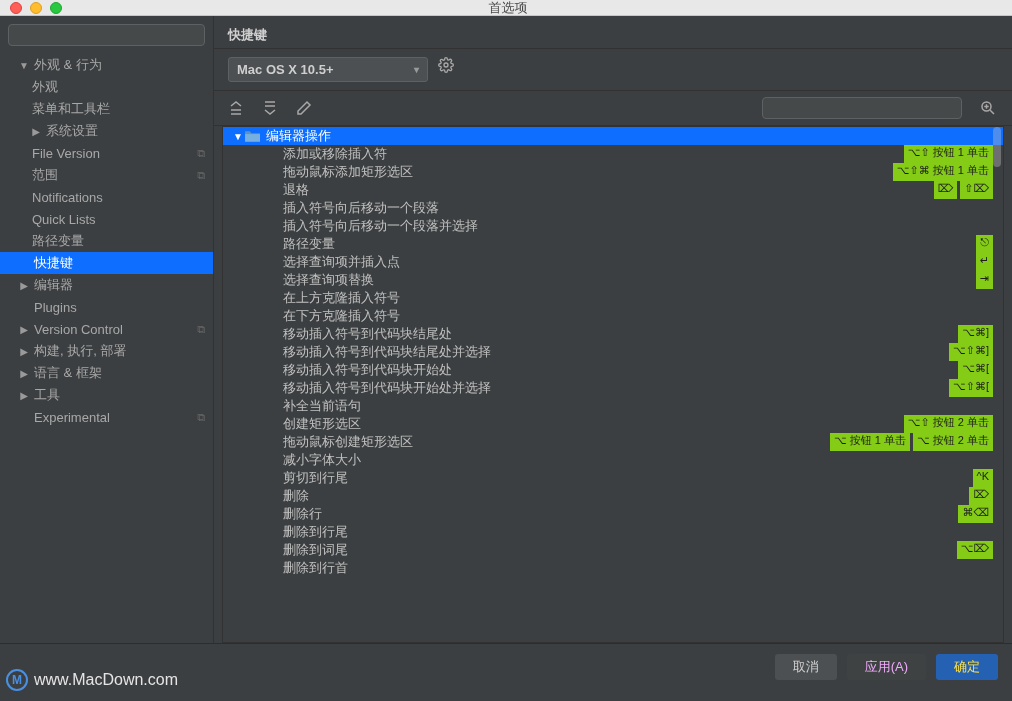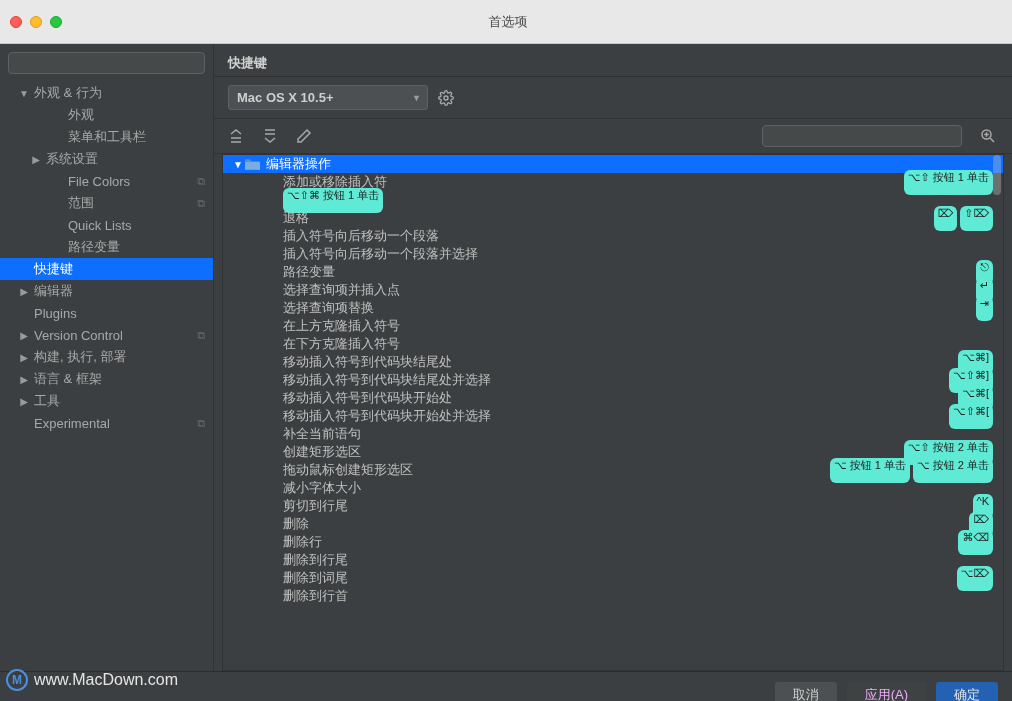--- a/index.html
+++ b/index.html
@@ -1,67 +1,67 @@
 <!DOCTYPE html>
 <html><head>
 <meta charset="utf-8">
 <style>
 * { margin: 0; padding: 0; box-sizing: border-box; font-family: -apple-system, "Helvetica Neue", Arial, sans-serif; }
 body { width: 1012px; height: 701px; background: #3c3f41; color: #bbbbbb; font-size: 13px; overflow: hidden; position: relative; }
-.titlebar { height: 44px; background: #e8e8e8; display: flex; align-items: center; padding: 0 10px; border-bottom: 1px solid #c6c6c6; }
+.titlebar { height: 16px; background: #e8e8e8; display: flex; align-items: center; padding: 0 10px; border-bottom: 1px solid #c6c6c6; }
 .dot { width: 12px; height: 12px; border-radius: 50%; margin-right: 8px; }
 .dot.red { background: #ff5f57; border: 1px solid #e14039; }
 .dot.yellow { background: #febc2e; border: 1px solid #df9f1c; }
 .dot.green { background: #28c840; border: 1px solid #1ba82d; }
 .title { flex: 1; text-align: center; color: #4a4a4a; font-size: 13px; }
 .main { display: flex; height: 627px; }
 .sidebar { width: 214px; background: #3c3f41; border-right: 1px solid #323232; display: flex; flex-direction: column; }
 .search-box { margin: 8px; }
 .search-input { width: 100%; height: 22px; background: #45494a; border: 1px solid #5e6163; border-radius: 4px; color: #bbb; padding: 0 6px; font-size: 12px; }
 .search-input::placeholder { color: #787878; }
 .tree { flex: 1; overflow-y: auto; }
 .tree-item { display: flex; align-items: center; height: 22px; padding-left: 8px; cursor: pointer; color: #a8a8a8; }
 .tree-item.l1 { padding-left: 18px; }
-.tree-item.l2 { padding-left: 68px; }
+.tree-item.l2 { padding-left: 32px; }
 .tree-item.l2a { padding-left: 30px; }
 .tree-item.selected { background: #0d6eff; color: #fff; }
 .tree-arrow { width: 12px; margin-right: 4px; font-size: 10px; color: #9a9a9a; display: inline-block; text-align: center; }
 .copy-icon { margin-left: auto; margin-right: 8px; color: #666; font-size: 11px; }
 .content { flex: 1; display: flex; flex-direction: column; background: #3c3f41; }
 .content-header { padding: 10px 14px 4px; font-weight: bold; color: #d0d0d0; font-size: 13px; border-bottom: 1px solid #323232; }
-.scheme-row { display: flex; align-items: center; padding: 8px 14px; gap: 10px; }
+.scheme-row { display: flex; align-items: flex-start; padding: 8px 14px; gap: 10px; }
 .combo { width: 200px; height: 25px; background: #4c5052; border: 1px solid #5e6163; border-radius: 3px; display: flex; align-items: center; padding: 0 8px; color: #cfcfcf; font-weight: bold; justify-content: space-between; cursor: pointer; }
 .combo-arrow { font-size: 10px; color: #9a9a9a; }
 .gear-icon svg { width: 16px; height: 16px; display: block; }
 .toolbar { display: flex; align-items: center; padding: 6px 12px; gap: 14px; border-top: 1px solid #323232; border-bottom: 1px solid #323232; }
 .tb-btn { width: 20px; height: 20px; display: flex; align-items: center; justify-content: center; color: #a8a8a8; cursor: pointer; }
 .tb-btn svg { width: 16px; height: 16px; }
 .toolbar-spacer { flex: 1; }
 .action-search { width: 200px; }
 .find-icon { cursor: pointer; display: flex; align-items: center; justify-content: center; width: 24px; }
 .find-icon svg { width: 18px; height: 18px; }
 .action-list { flex: 1; overflow-y: auto; background: #3c3f41; border: 1px solid #323232; margin: 0 8px; position: relative; }
 .row { display: flex; align-items: center; height: 18px; padding-left: 10px; color: #c0c0c0; font-size: 13px; }
 .row.selected { background: #0d6eff; color: #fff; }
 .row .twisty { width: 12px; font-size: 10px; color: #fff; }
 .row .folder { width: 16px; height: 13px; margin-right: 5px; display: flex; align-items: center; }
 .row .folder svg { width: 15px; height: 12px; }
 .row .label { flex: 1; }
 .row.child { padding-left: 60px; align-items: center; }
 .shortcut { display: flex; gap: 3px; margin-right: 10px; }
-.sc { background: #5eead4; color: #1e1e1e; padding: 0 4px; border-radius: 6px; font-size: 11px; line-height: 15px; height: 25px; white-space: nowrap; }
+.sc { background: #84cc16; color: #1e1e1e; padding: 0 4px; border-radius: 0; font-size: 11px; line-height: 15px; height: 18px; white-space: nowrap; }
 .scrollbar { position: absolute; right: 2px; top: 0; width: 8px; height: 40px; background: rgba(200,200,200,0.35); border-radius: 4px; }
 .footer { height: 46px; display: flex; align-items: center; padding: 0 14px; border-top: 1px solid #2d2d2d; background: #3c3f41; }
 .watermark { position: absolute; left: 6px; bottom: 10px; display: flex; align-items: center; gap: 6px; color: #e5e5e5; font-size: 16px; font-weight: 500; }
 .mlogo { width: 22px; height: 22px; border: 2px solid #4a90e2; border-radius: 50%; display: flex; align-items: center; justify-content: center; color: #4a90e2; font-weight: bold; font-size: 12px; }
 .btns { margin-left: auto; display: flex; gap: 10px; }
 .btn { height: 26px; padding: 0 18px; border-radius: 3px; border: none; font-size: 13px; cursor: pointer; }
 .btn.secondary { background: #4c5052; color: #d0d0d0; }
 .btn.disabled { background: #3f4243; color: #f0abfc; }
-.btn.primary { background: #2461b3; color: #e5e5e5; }
+.btn.primary { background: #2461b3; color: #fde047; }
 </style>
 </head>
 <body>
 
 <div class="titlebar">
   <div class="dot red"></div>
   <div class="dot yellow"></div>
   <div class="dot green"></div>
   <div class="title">首选项</div>
   <div style="width:56px"></div>
@@ -81,26 +81,29 @@
           <span>外观</span>
         </div>
         <div class="tree-item l2">
           <span>菜单和工具栏</span>
         </div>
         <div class="tree-item l2a">
           <span class="tree-arrow">▶</span>
           <span>系统设置</span>
         </div>
         <div class="tree-item l2">
-          <span>File Colors</span>
+          <span>File Version</span>
           <span class="copy-icon">⧉</span>
         </div>
         <div class="tree-item l2">
           <span>范围</span>
           <span class="copy-icon">⧉</span>
+        </div>
+        <div class="tree-item l2">
+          <span>Notifications</span>
         </div>
         <div class="tree-item l2">
           <span>Quick Lists</span>
         </div>
         <div class="tree-item l2">
           <span>路径变量</span>
         </div>
         <div class="tree-item l1 selected">
           <span class="tree-arrow"></span>
           <span>快捷键</span>
@@ -193,20 +196,21 @@
           <span class="label">编辑器操作</span>
         </div>
       <div class="scrollbar"></div>
     <div class="row child">
           <span class="label">添加或移除插入符</span>
           <span class="shortcut">
             <span class="sc">⌥⇧ 按钮 1 单击</span>
           </span>
         </div>
         <div class="row child">
+          <span class="label">拖动鼠标添加矩形选区</span>
           <span class="shortcut">
             <span class="sc">⌥⇧⌘ 按钮 1 单击</span>
           </span>
         </div>
         <div class="row child">
           <span class="label">退格</span>
           <span class="shortcut">
             <span class="sc">⌦</span>
             <span class="sc">⇧⌦</span>
           </span>

